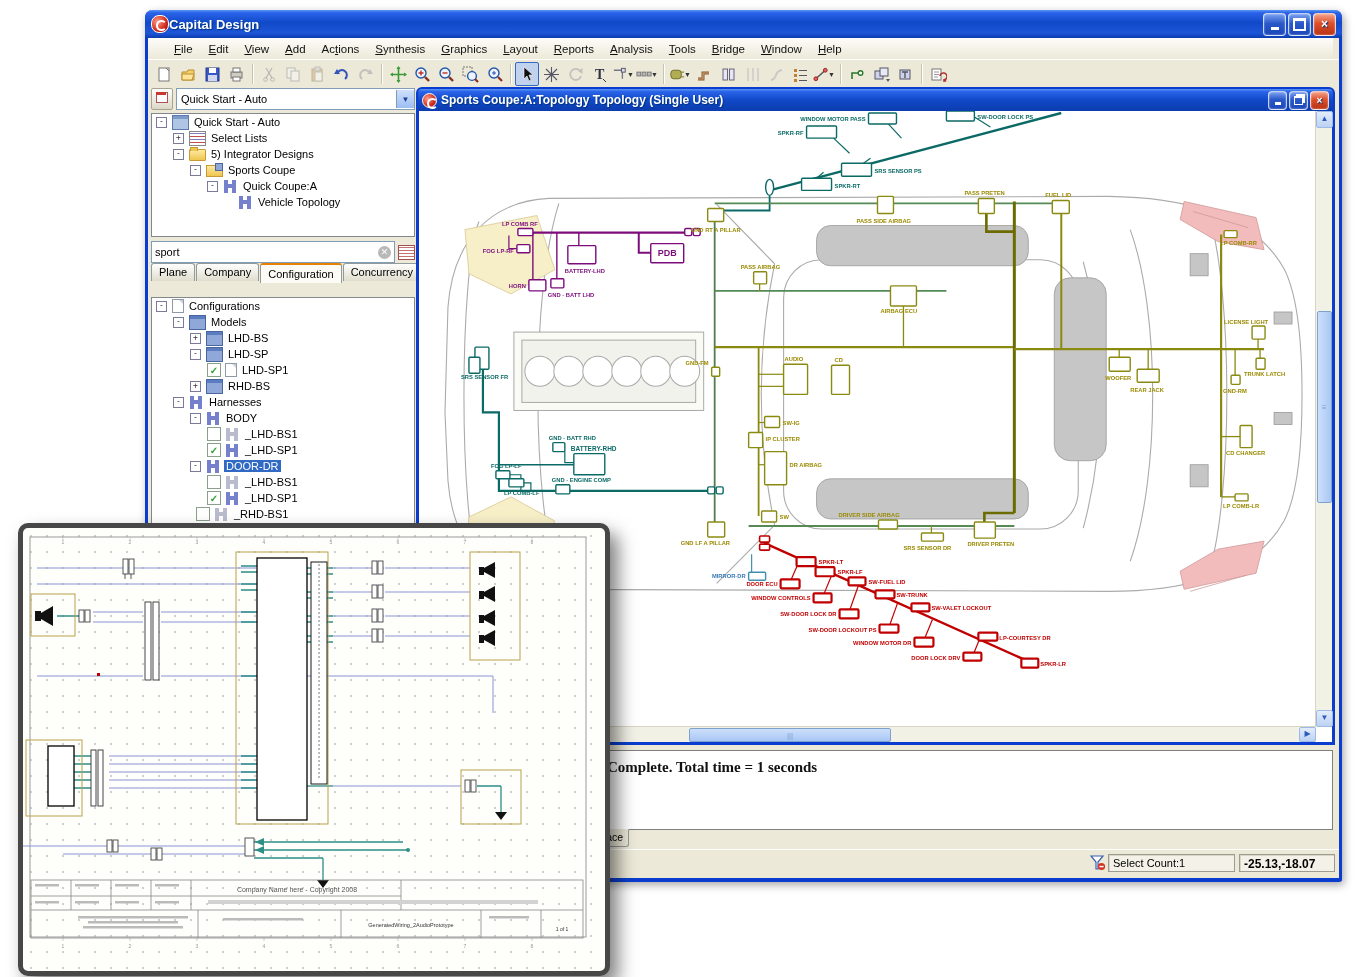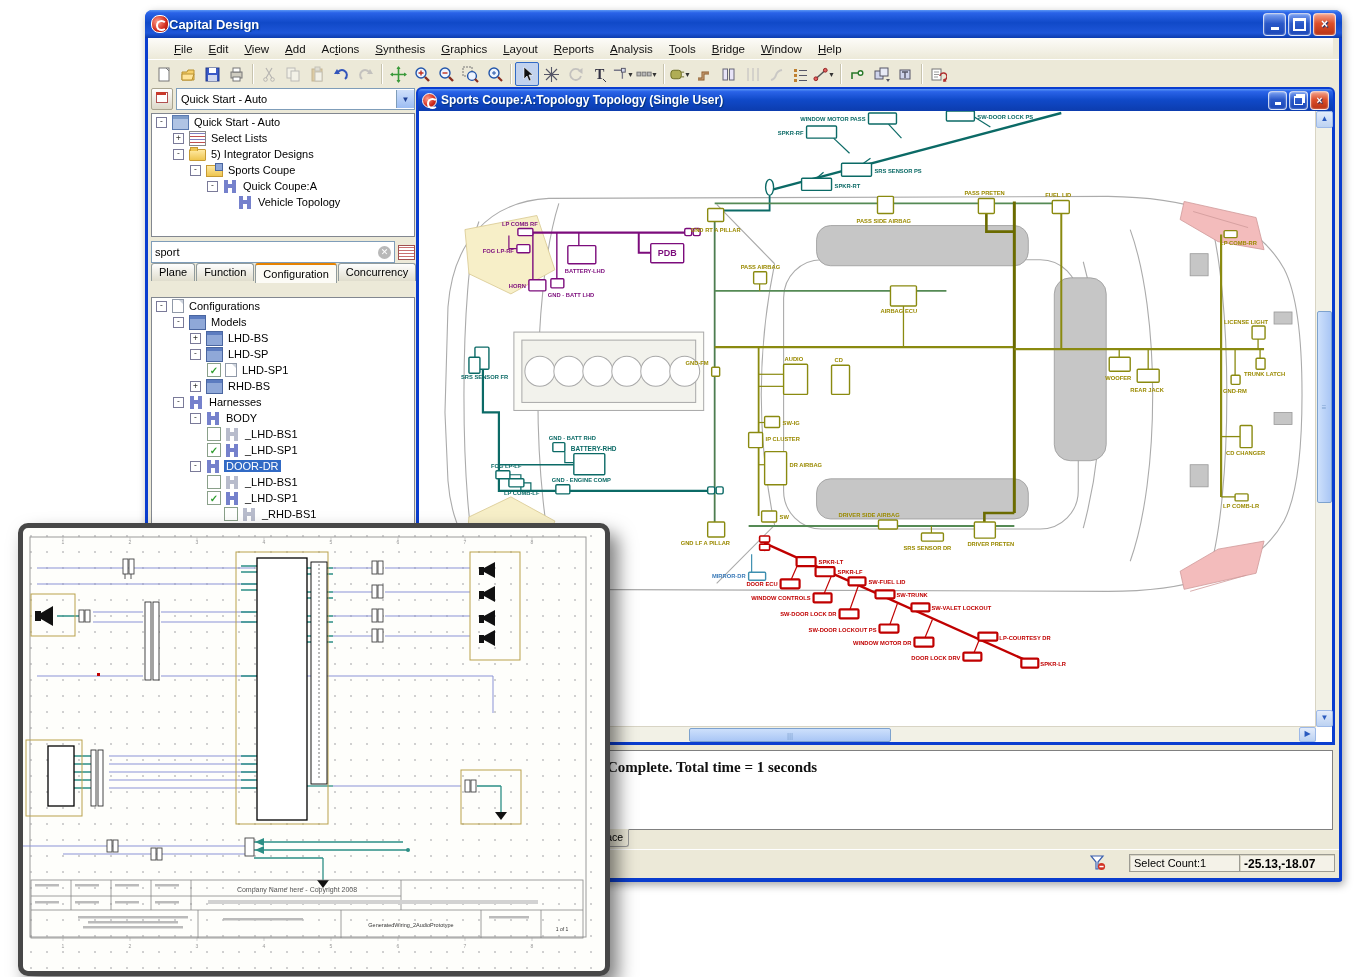--- a/index.html
+++ b/index.html
@@ -99,21 +99,21 @@
   .grip{position:absolute;left:50%;top:50%;transform:translate(-50%,-50%);color:#7da2ce;font-size:8px;letter-spacing:1px;}
   
   .log-panel{position:absolute;left:8px;top:740px;width:1175px;height:78px;background:#fff;border:1px solid #808080;
     font-family:"Liberation Serif",serif;font-weight:bold;font-size:15px;color:#111;}
   .log-panel .msg{position:absolute;left:450px;top:8px;}
   .place-tab{position:absolute;left:443px;top:819px;width:36px;height:16px;background:#ece9d8;border:1px solid #999;
     border-top:1px solid #ece9d8;border-radius:0 0 3px 3px;font-size:10.5px;text-align:center;line-height:15px;}
   .statusbar{position:absolute;left:0;right:0;top:839px;height:28px;background:#ece9d8;border-top:1px solid #fff;font-size:11px;}
   .sunken{position:absolute;top:4px;height:18px;background:#f4f2e8;border:1px solid #9d9c93;
     box-shadow:inset 1px 1px 0 #d8d5c5;padding:2px 4px;box-sizing:border-box;}
-  .sunken.count{left:981px;width:127px;}
+  .sunken.count{left:960px;width:127px;}
   .sunken.coords{left:1091px;width:96px;font-weight:bold;font-size:12px;}
   .funnel{position:absolute;left:942px;top:5px;width:16px;height:16px;}
   
   .schematic-window{position:absolute;left:18px;top:523px;width:582px;height:443px;background:#fefefb;
     border:5px solid #474747;border-radius:10px;box-shadow:8px 10px 18px rgba(0,0,0,.5);overflow:hidden;z-index:50;}
   .sheet{position:absolute;inset:0;background-image:radial-gradient(#cfcfcf 0.7px,transparent 0.9px);background-size:16px 16px;}
   .sheet svg{position:absolute;left:0;top:0;}
 </style>
 </head>
 <body>
@@ -405,21 +405,21 @@
         </div>
       <div class="search-row">
         <div class="search-input">
           <span class="val">sport</span>
           <span class="clear-ic">✕</span>
         </div>
         <span class="adv-ic"></span>
       </div>
       <div class="tab-row" id="side-tabs">
           <span class="stab">Plane</span>
-          <span class="stab">Function</span>
+          <span class="stab">Company</span>
           <span class="stab active">Configuration</span>
           <span class="stab">Concurrency</span>
         </div>
       <div class="tree-box" id="config-tree">
           <div class="trow" style="padding-left: 4px;">
             <span class="exp">-</span>
             <span class="ico ico-doc"></span>
             <span class="tlabel">Configurations</span>
           </div>
           <div class="trow" style="padding-left: 21px;">
@@ -475,21 +475,21 @@
           <div class="trow" style="padding-left: 55px;">
             <span class="cb"></span>
             <span class="ico ico-ibeam ico-gray"></span>
             <span class="tlabel">_LHD-BS1</span>
           </div>
           <div class="trow" style="padding-left: 55px;">
             <span class="cb">✓</span>
             <span class="ico ico-ibeam"></span>
             <span class="tlabel bold">_LHD-SP1</span>
           </div>
-          <div class="trow" style="padding-left: 72px;">
+          <div class="trow" style="padding-left: 44px;">
             <span class="cb"></span>
             <span class="ico ico-ibeam ico-gray"></span>
             <span class="tlabel">_RHD-BS1</span>
           </div>
           <div class="trow" style="padding-left: 38px;">
             <span class="exp">+</span>
             <span class="ico ico-ibeam"></span>
             <span class="tlabel">DOOR-PASS</span>
           </div>
         </div>

